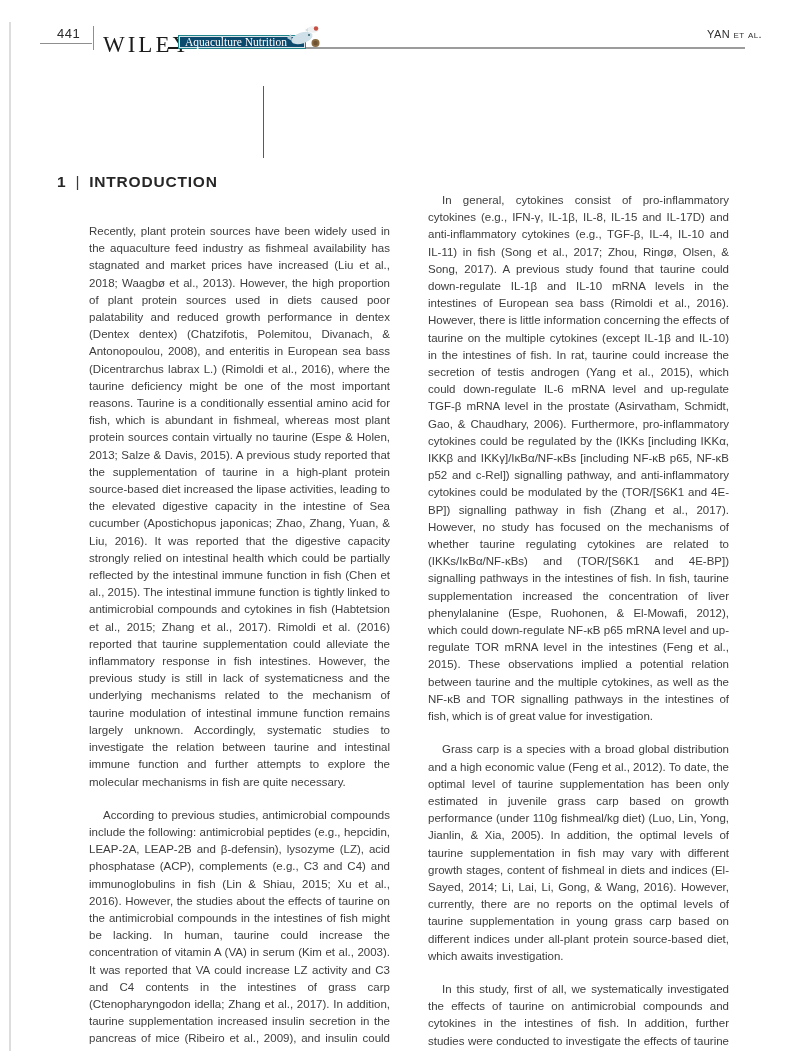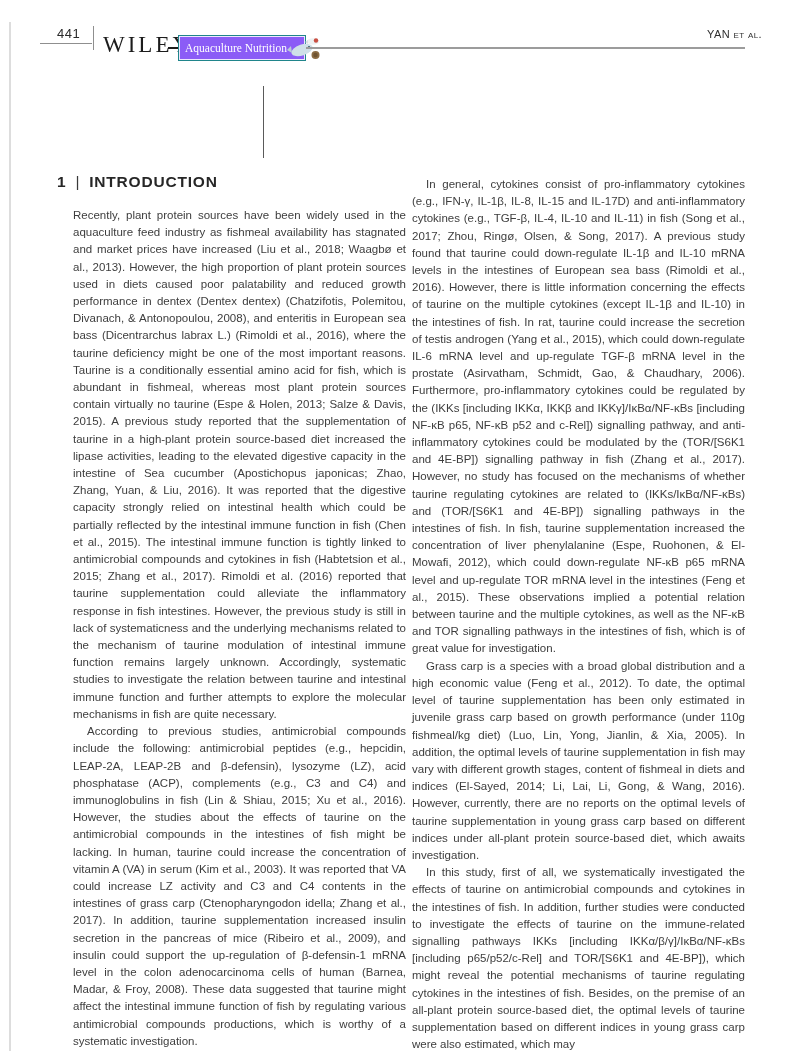--- a/index.html
+++ b/index.html
@@ -9,24 +9,24 @@
   }
   .left-edge-line { position:absolute; left:9px; top:22px; width:2px; height:1029px; background:#dddddd; }
 
   
   .page-num { position:absolute; left:57px; top:26px; font-size:13px; color:#2a2a2a; letter-spacing:.5px; }
   .pagenum-rule { position:absolute; left:40px; top:43px; width:52px; height:1px; background:#8f8f8f; }
   .header-vline { position:absolute; left:93px; top:26px; width:1px; height:24px; background:#8f8f8f; }
   .wiley { position:absolute; left:103px; top:32px; font-family:"Liberation Serif", serif; font-size:23px; letter-spacing:3px; color:#1c1c1c; }
   .wiley-dash { position:absolute; left:168px; top:47px; width:10px; height:2px; background:#1c1c1c; }
   .banner {
-    position:absolute; left:178px; top:35px; width:128px; height:26px;
-    background:#8b5cf6; border:1px solid #20858b; box-sizing:border-box;
+    position:absolute; left:178px; top:35px; width:128px; height:14px;
+    background:#0c4a6e; border:1px solid #20858b; box-sizing:border-box;
     box-shadow: inset 0 0 0 1px rgba(255,255,255,.85);
-    display:flex; align-items:center; justify-content:space-between;
+    display:flex; align-items:flex-end; justify-content:space-between;
   }
   .banner-title { font-family:"Liberation Serif", serif; font-size:11.5px; color:#ffffff; padding-left:6px; white-space:nowrap; }
   .banner-art { width:34px; height:24px; flex:0 0 auto; margin-right:1px; }
   .top-rule { position:absolute; left:306px; top:47px; width:439px; height:2px; background:#9c9c9c; }
   .running-head { position:absolute; right:38px; top:28px; font-size:11px; color:#2f2f2f; font-variant:small-caps; letter-spacing:.4px; }
 
   
   .funding {
     position:absolute; left:57px; top:84px; width:200px;
     font-size:11px; line-height:15px; color:#3f3f3f; white-space:pre-line;
@@ -40,21 +40,21 @@
   }
   .section-heading .sep { padding:0 9px; font-weight:normal; color:#3a3a3a; }
 
   
   .col {
     position:absolute; width:333px;
     font-size:11.5px; line-height:17.2px; text-align:justify; color:#3d3d3d;
   }
   .col-left  { left:73px;  top:207px; }
   .col-right { left:412px; top:176px; }
-  .col p { margin:0; }
+  .col p { margin:16px; }
   .col p.indent { text-indent:14px; }
 </style>
 </head>
 <body>
 
 <div class="page">
 
   <div class="left-edge-line"></div>
 
   <div class="page-num">441</div>

